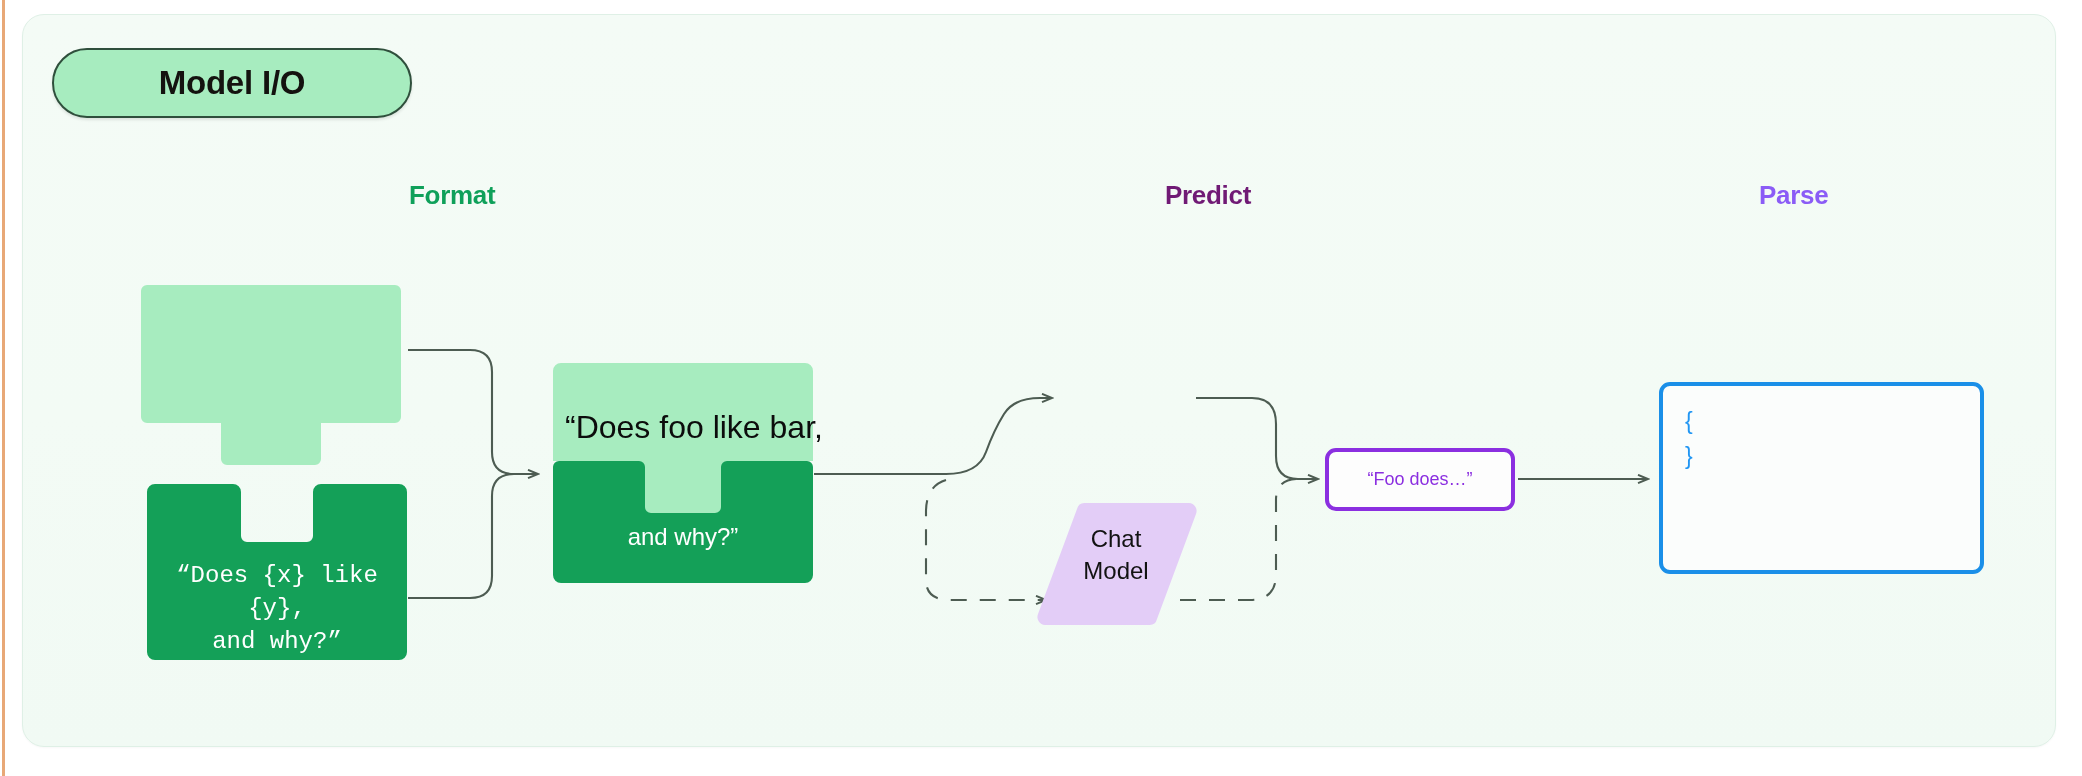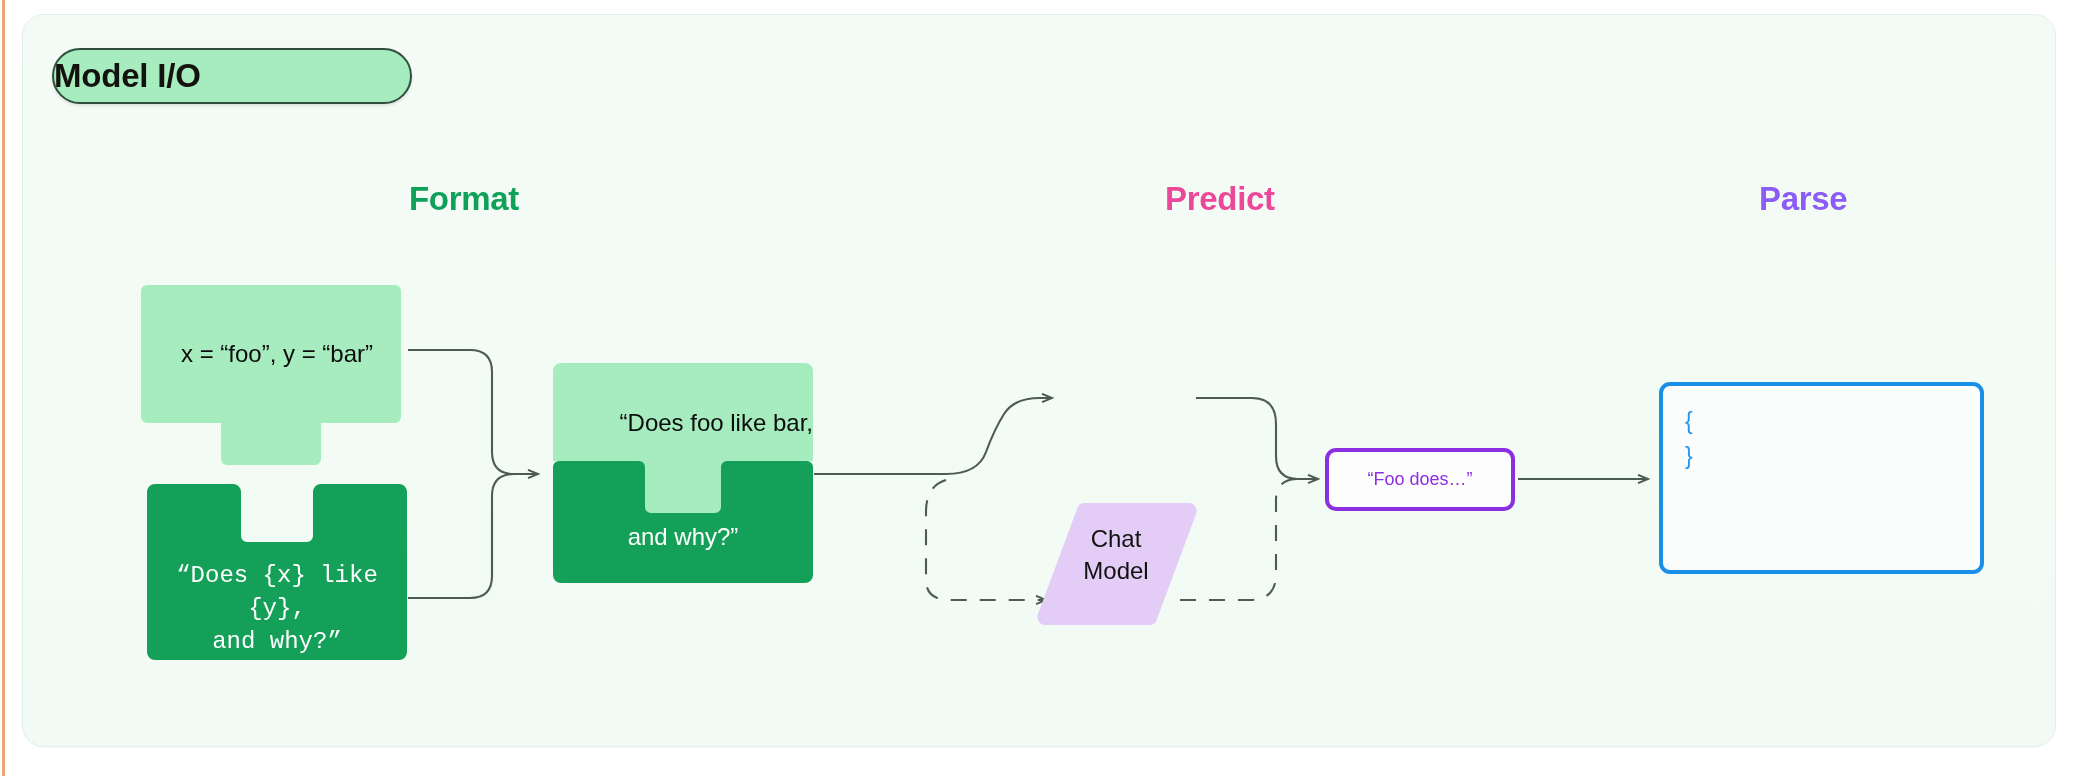--- a/index.html
+++ b/index.html
@@ -32,46 +32,46 @@
     border-radius: 22px;
     background: linear-gradient(180deg, #f4fbf6 0%, #f3fbf5 55%, #f1faf4 100%);
     border: 1px solid #dff0e6;
     box-shadow: 0 1px 2px rgba(0,0,0,0.03);
   }
 
   
   #io-pill {
     position: absolute;
     left: 52px; top: 48px;
-    width: 360px; height: 56px;
+    width: 360px; height: 70px;
     border-radius: 36px;
     background: #a7ecbf;
     border: 2px solid #2f4f3c;
     display: flex;
     align-items: center;
-    justify-content: flex-start;
+    justify-content: center;
     box-shadow: 0 2px 3px rgba(0,0,0,0.10);
   }
   #io-pill span {
     font-size: 33px;
     font-weight: bold;
     color: #14120f;
     letter-spacing: -0.2px;
   }
 
   
   .col-head {
     position: absolute;
-    font-size: 33px;
+    font-size: 26px;
     font-weight: bold;
     letter-spacing: -0.3px;
     white-space: nowrap;
   }
   #head-format  { left: 409px;  top: 180px; color: #0fa05a; }
-  #head-predict { left: 1165px; top: 180px; color: #ec4899; }
+  #head-predict { left: 1165px; top: 180px; color: #701a75; }
   #head-parse   { left: 1759px; top: 180px; color: #8b5cf6; }
 
   
   .piece {
     position: absolute;
   }
   .piece svg { display: block; overflow: visible; }
   .piece .ptext {
     position: absolute;
     left: 0;
@@ -86,22 +86,22 @@
   
   #piece-vars      { left: 147px; top: 285px; width: 260px; height: 180px; }
   #piece-vars .ptext { top: 52px; color: #0c0c0c; }
 
   
   #piece-tmpl      { left: 147px; top: 484px; width: 260px; height: 176px; }
   #piece-tmpl .ptext { top: 75px; color: #ffffff; font-family: Liberation Mono, monospace; }
 
   
   #piece-comb      { left: 553px; top: 363px; width: 260px; height: 222px; }
-  #piece-comb .ptext-top { position:absolute; left:0; width:100%; text-align:right;
-                           top: 46px; font-size: 24px; color:#0c0c0c; }
+  #piece-comb .ptext-top { position:absolute; left:12px; width:100%; text-align:left;
+                           top: 46px; font-size: 32px; color:#0c0c0c; }
   #piece-comb .ptext-bot { position:absolute; left:0; width:100%; text-align:center;
                            top: 160px; font-size: 24px; color:#ffffff; }
 
   
   .para {
     position: absolute;
   }
   .para svg { display: block; }
   .para .ltext {
     position: absolute;
@@ -213,21 +213,20 @@
 
     <path class="wire" d="M 1518,479 L 1648,479" marker-end="url(#ah)"></path>
   </svg>
 
   <div class="piece" id="piece-vars">
     <svg width="260" height="180" viewBox="0 0 260 180">
       <path fill="#a7ecbf" d="M6,6 h248 a6,6 0 0 1 6,6 v126 a6,6 0 0 1 -6,6
                h-74 v36 a6,6 0 0 1 -6,6 h-88 a6,6 0 0 1 -6,-6 v-36
                h-74 a6,6 0 0 1 -6,-6 v-126 a6,6 0 0 1 6,-6 z" transform="translate(-6,-6)"></path>
     </svg>
-    <div class="ptext">x = “foo”, y = “bar”</div>
   </div>
 
   <div class="piece" id="piece-tmpl">
     <svg width="260" height="176" viewBox="0 0 260 176">
       <path fill="#14a058" d="M0,8 a8,8 0 0 1 8,-8 h78 a8,8 0 0 1 8,8 v44 a6,6 0 0 0 6,6 h60
                a6,6 0 0 0 6,-6 v-44 a8,8 0 0 1 8,-8 h78 a8,8 0 0 1 8,8
                v160 a8,8 0 0 1 -8,8 h-244 a8,8 0 0 1 -8,-8 z"></path>
     </svg>
     <div class="ptext">“Does {x} like {y},
 and why?”</div>

